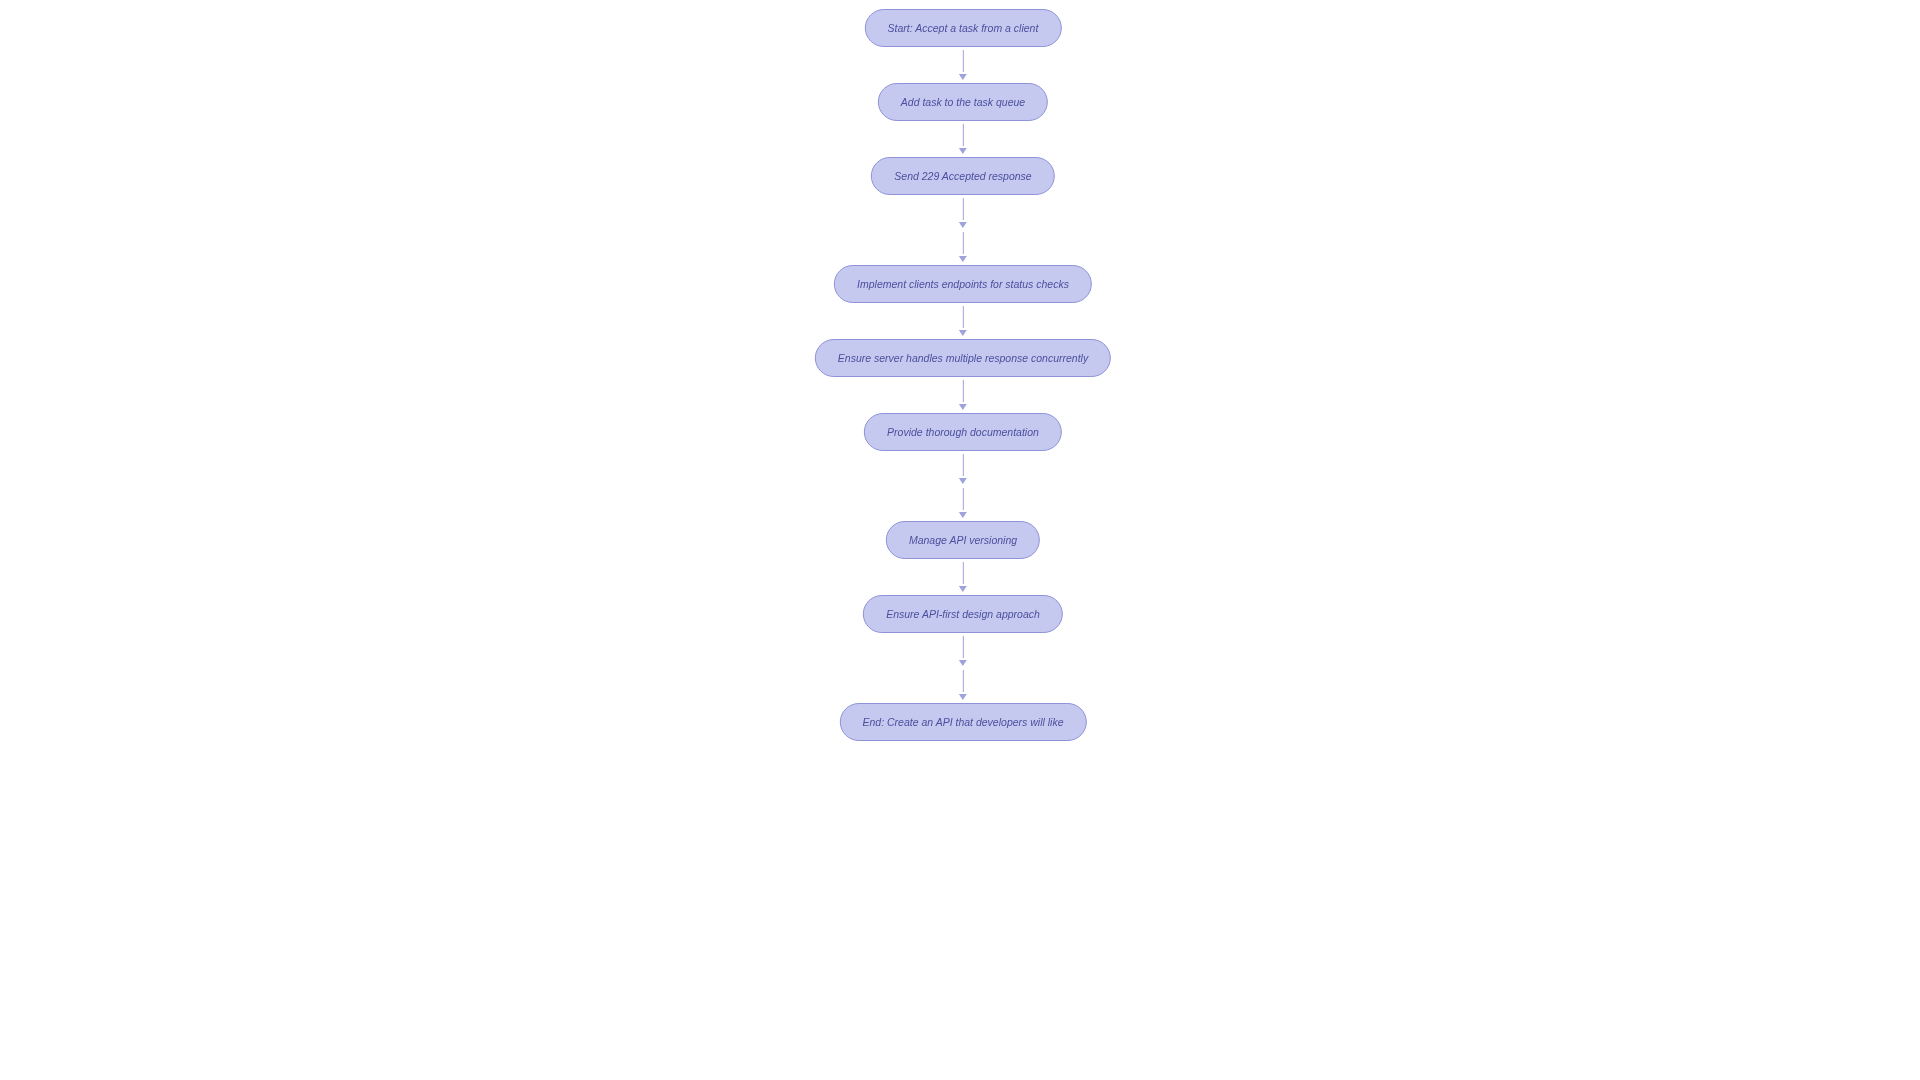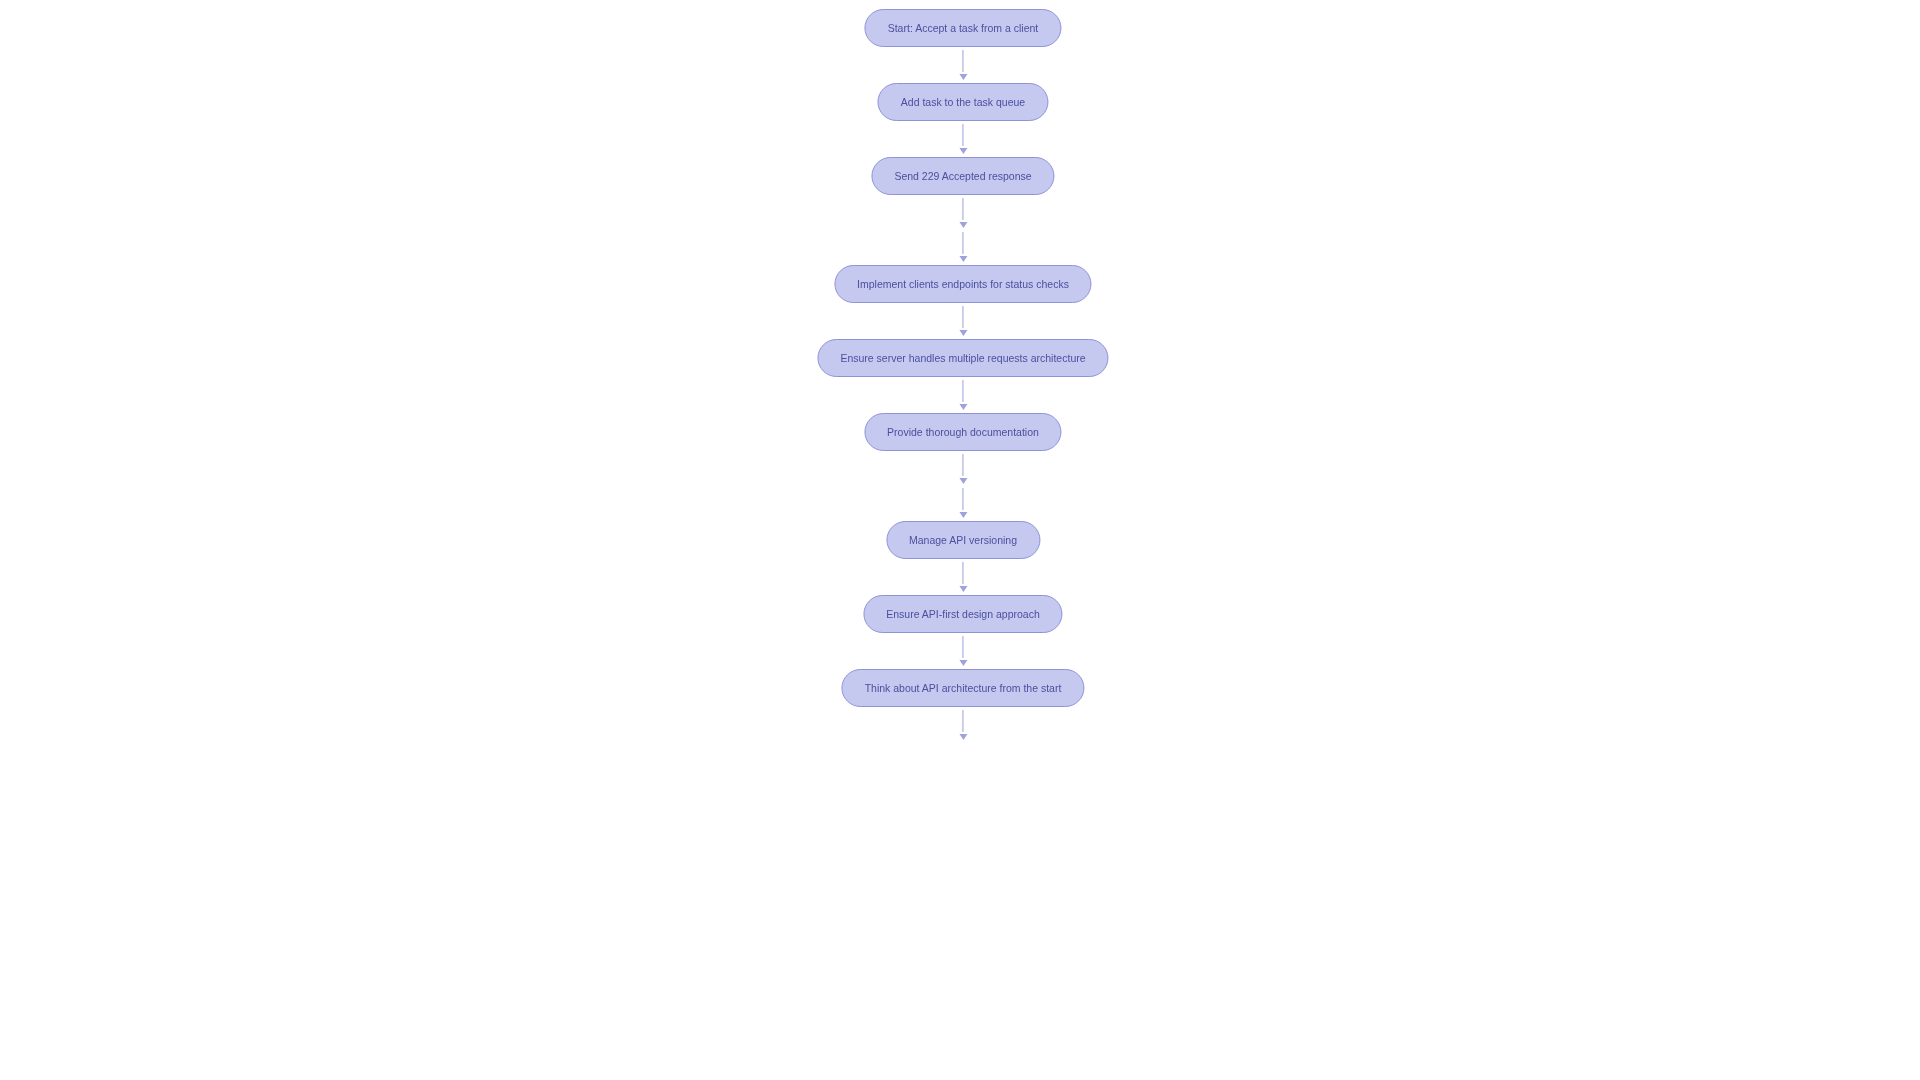--- a/index.html
+++ b/index.html
@@ -1,15 +1,15 @@
 <!DOCTYPE html>
 <html><head>
 <meta charset="utf-8">
 <style>
-  * { margin: 1px; padding: 0; box-sizing: border-box; }
+  * { margin: 1px; padding: 0; box-sizing: border-box; font-style: italic; }
   body {
     width: 1920px;
     height: 1080px;
     background: #ffffff;
     font-family: Arial, Helvetica, sans-serif;
     position: relative;
     overflow: hidden;
   }
   .flowchart {
     position: absolute;
@@ -80,21 +80,21 @@
       <div class="line"></div>
       <div class="arrowhead"></div>
     </div>
 
   <div class="node">Implement clients endpoints for status checks</div>
   <div class="connector">
       <div class="line"></div>
       <div class="arrowhead"></div>
     </div>
 
-  <div class="node">Ensure server handles multiple requests architecture</div>
+  <div class="node">Ensure server handles multiple response concurrently</div>
   <div class="connector">
       <div class="line"></div>
       <div class="arrowhead"></div>
     </div>
 
   <div class="node">Provide thorough documentation</div>
   <div class="connector">
       <div class="line"></div>
       <div class="arrowhead"></div>
     </div>
@@ -109,20 +109,20 @@
       <div class="line"></div>
       <div class="arrowhead"></div>
     </div>
 
   <div class="node">Ensure API-first design approach</div>
   <div class="connector">
       <div class="line"></div>
       <div class="arrowhead"></div>
     </div>
 
-  <div class="node">Think about API architecture from the start</div>
   <div class="connector">
       <div class="line"></div>
       <div class="arrowhead"></div>
     </div>
 
+  <div class="node">End: Create an API that developers will like</div>
 
 </div>
 
 </body></html>

